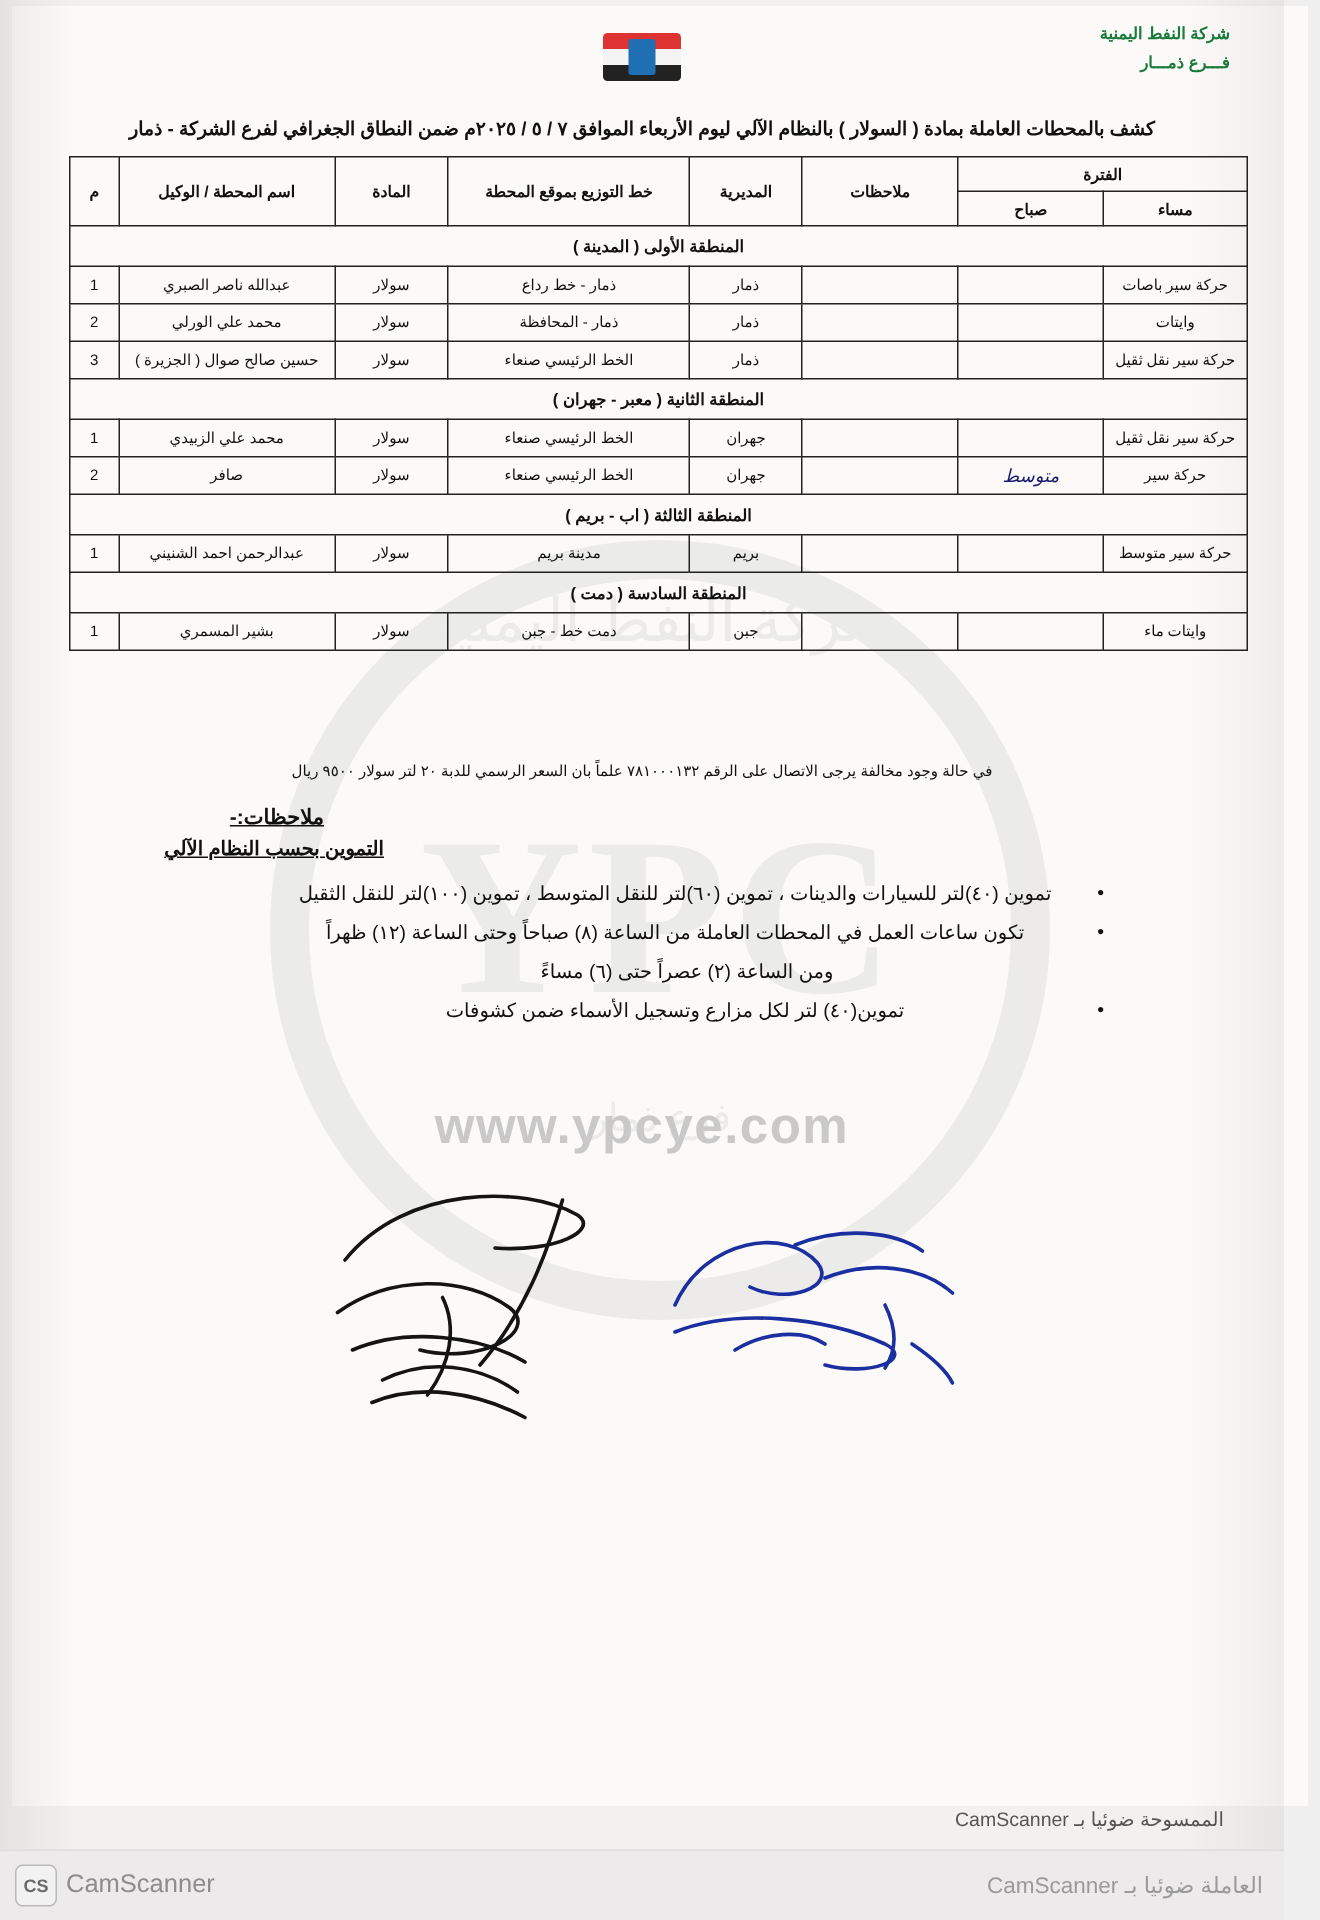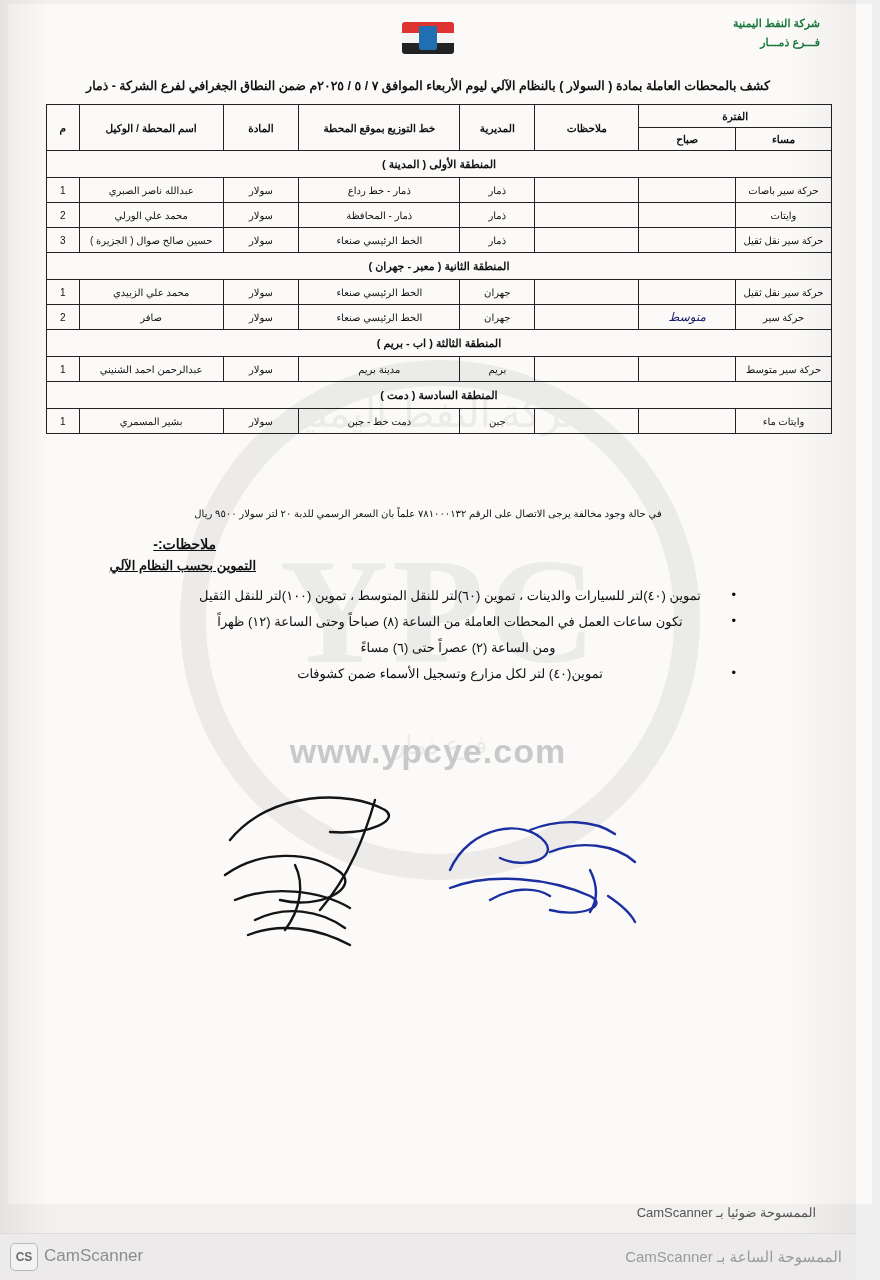--- a/index.html
+++ b/index.html
@@ -320,17 +320,17 @@
   </div>
 
   <div class="cam-right">الممسوحة ضوئيا بـ CamScanner</div>
 
   <div class="scan-shade"></div>
 
   <div class="footer-bar">
     <div class="cs-badge">CS</div>
     <div class="cs-text">CamScanner</div>
     <div class="cs-ar">
-      <span>الممسوحة الساعة بـ</span>
+      <span>العاملة ضوئيا بـ</span>
       <span>CamScanner</span>
     </div>
   </div>
 </div>
 
 </body></html>

